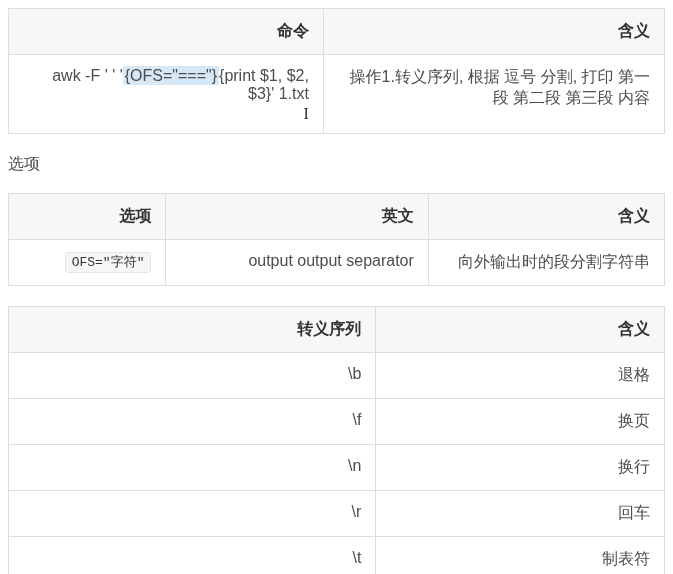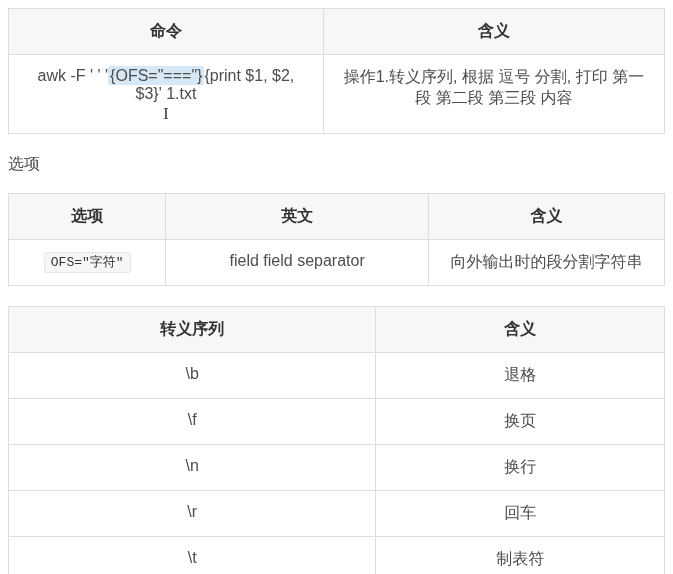--- a/index.html
+++ b/index.html
@@ -17,21 +17,21 @@
       position: relative;
     }
     table {
       width: 100%;
       border-collapse: collapse;
       margin-bottom: 20px;
     }
     th, td {
       border: 1px solid #ddd;
       padding: 12px 14px;
-      text-align: center;
+      text-align: right;
       vertical-align: top;
       font-weight: normal;
     }
     th {
       background: #f7f7f7;
       font-weight: 600;
       color: #333;
     }
     td {
       background: #fff;
@@ -100,21 +100,21 @@
       <th class="t2-c1">选项</th>
       <th class="t2-c2">英文</th>
       <th class="t2-c3">含义</th>
     </tr>
   </thead>
   <tbody>
     <tr>
       <td>
         <code class="inline">OFS="字符"</code>
       </td>
-      <td>field field separator</td>
+      <td>output output separator</td>
       <td>向外输出时的段分割字符串</td>
     </tr>
   </tbody>
 </table>
 
 <table>
   <thead>
     <tr>
       <th class="t3-c1">转义序列</th>
       <th class="t3-c2">含义</th>

